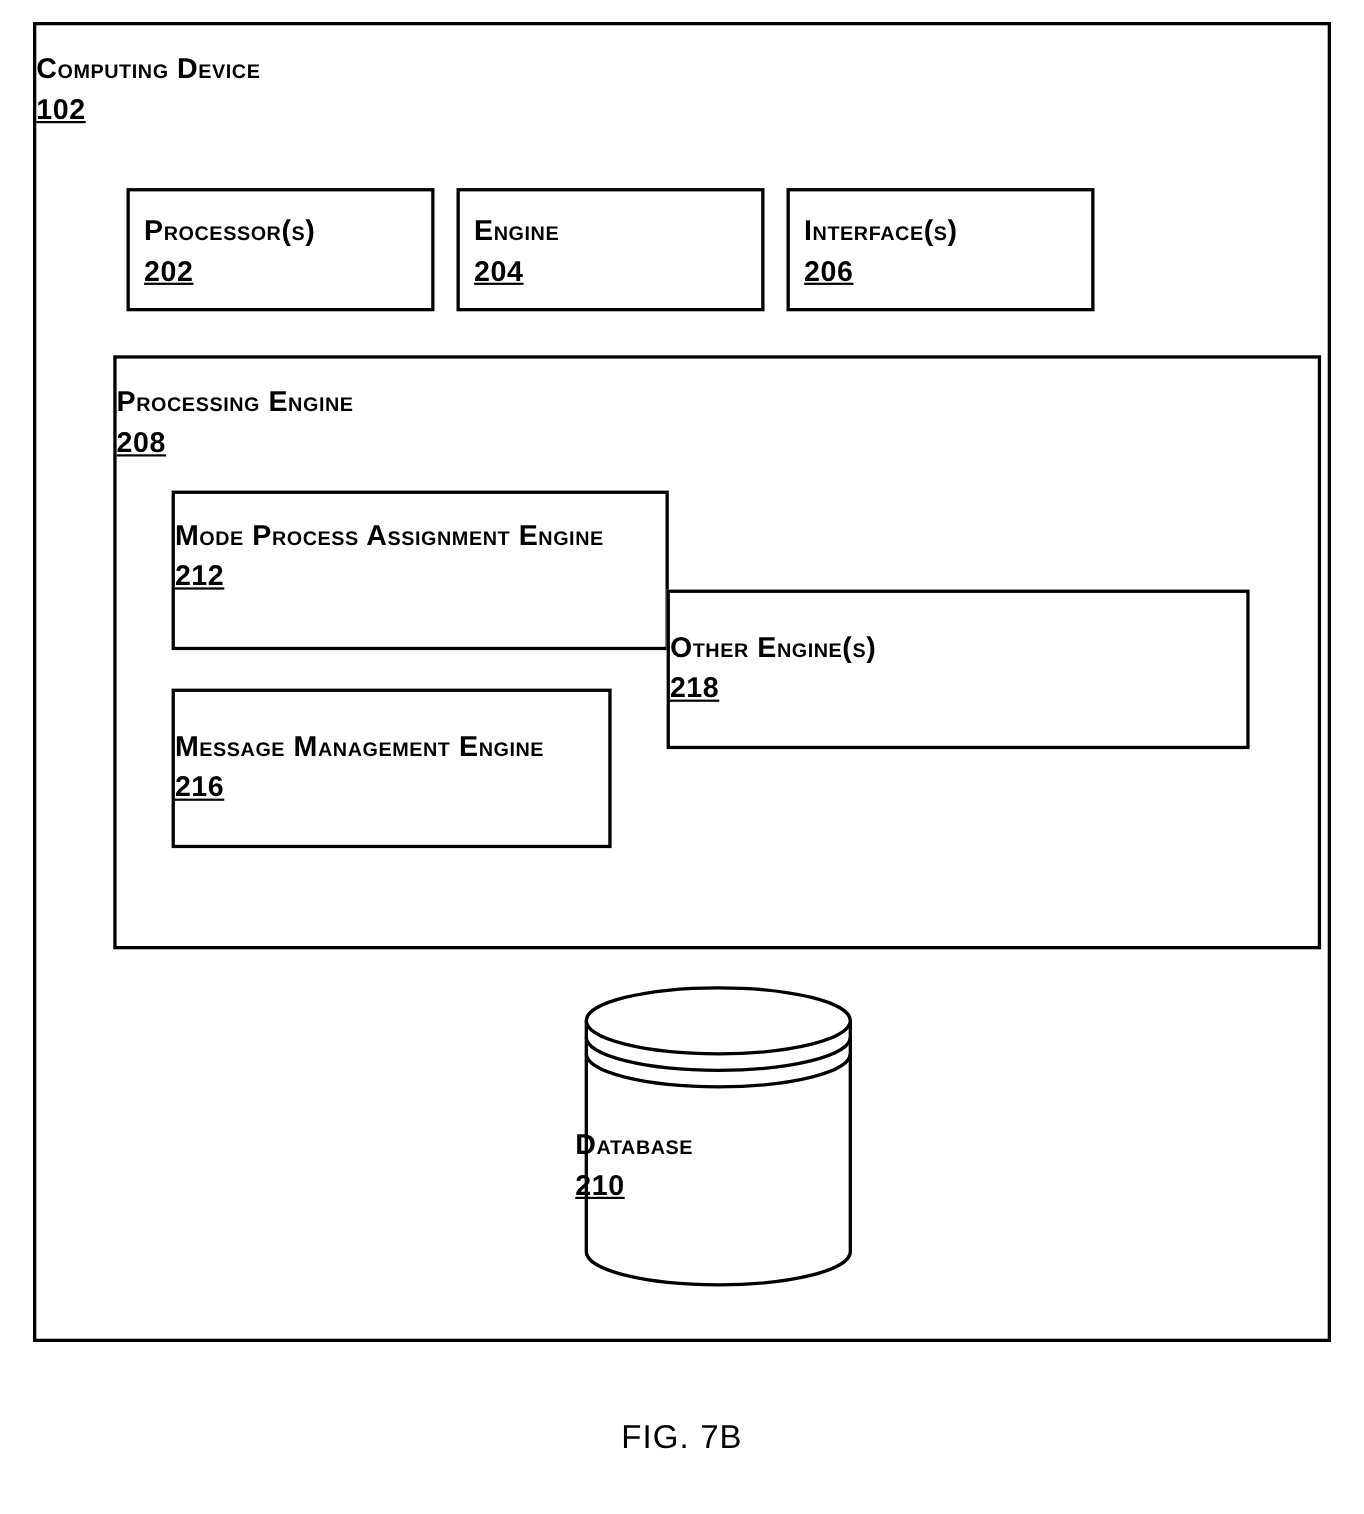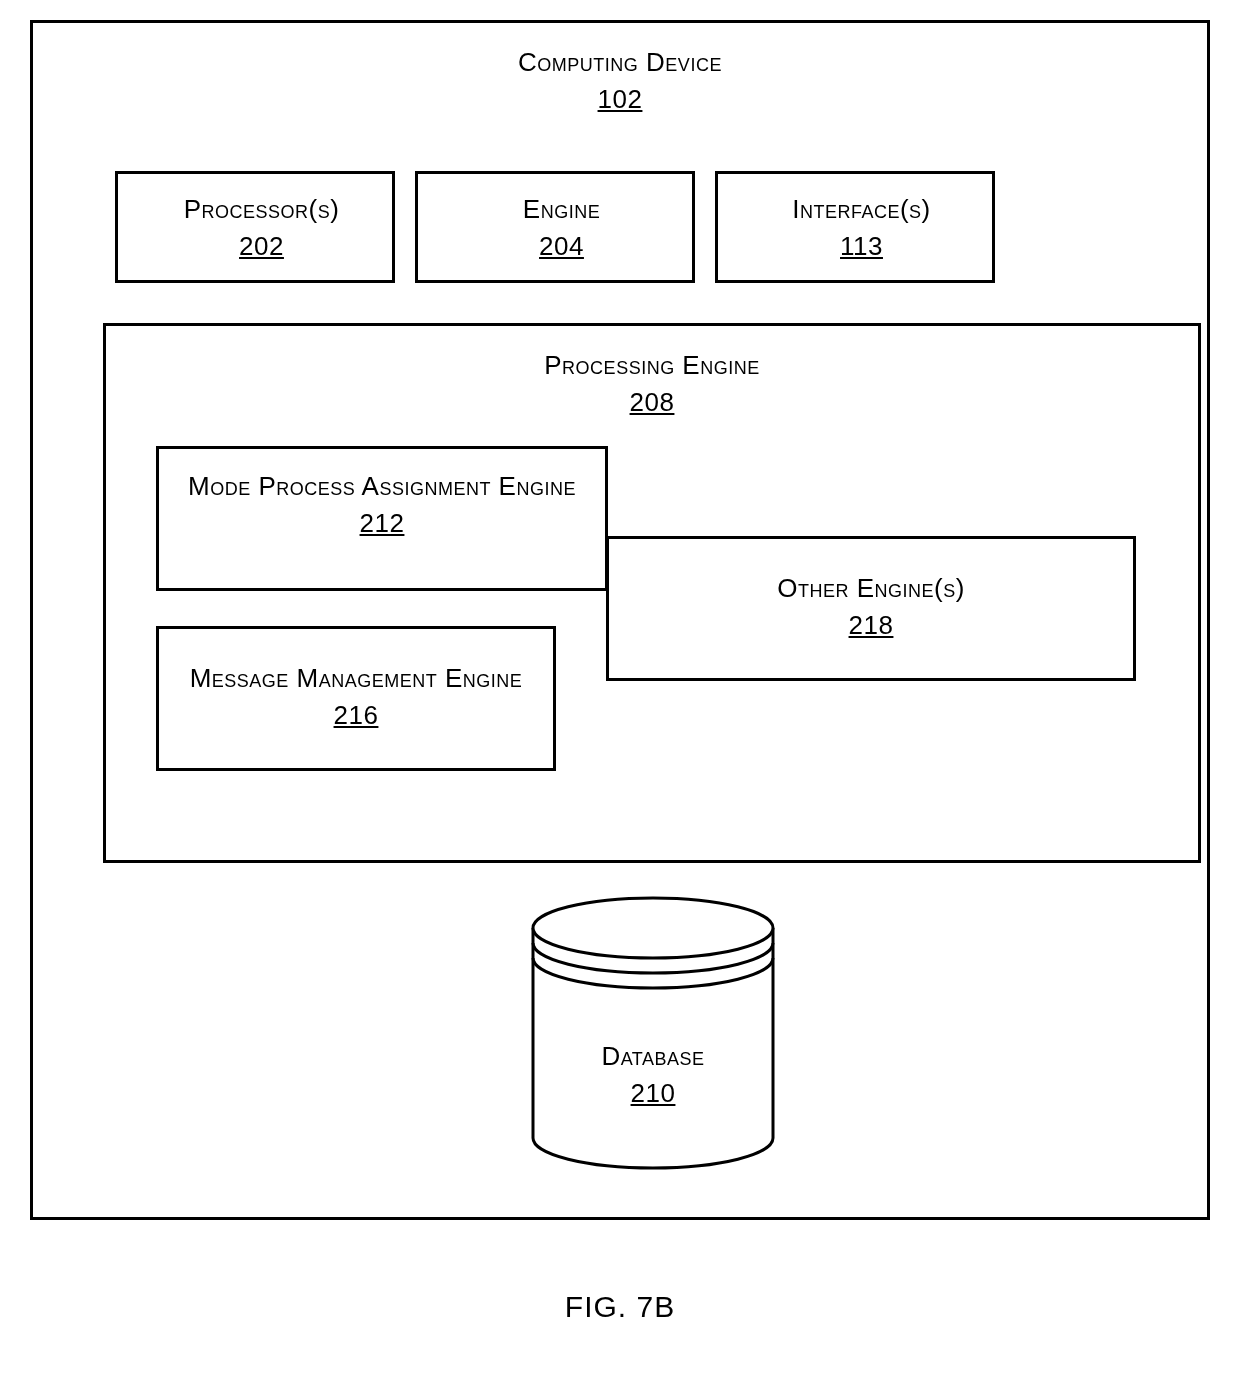--- a/index.html
+++ b/index.html
@@ -8,23 +8,23 @@
     width: 1240px; height: 1376px;
     background: #fff;
     font-family: Arial, Helvetica, sans-serif;
     color: #000;
   }
   .canvas { position: relative; width: 1240px; height: 1376px; }
 
   .box { position: absolute; border: 3px solid #000; background: #fff; }
   .label-group {
     position: absolute; width: 100%;
-    text-align: center;
     font-variant: small-caps;
     letter-spacing: 0.5px;
+    font-weight: bold;
   }
   .title { font-size: 26px; line-height: 1.35; }
   .ref { font-size: 26px; text-decoration: underline; display: inline-block; margin-top: 4px; }
 
   
   #outer { left: 30px; top: 20px; width: 1180px; height: 1200px; }
   #outer > .label-group { top: 22px; }
 
   
   #proc   { left: 82px;  top: 148px; width: 280px; height: 112px; }
@@ -40,21 +40,21 @@
   #mpae { left:  50px; top: 120px; width: 452px; height: 145px; }
   #mme  { left:  50px; top: 300px; width: 400px; height: 145px; }
   #oth  { left: 500px; top: 210px; width: 530px; height: 145px; }
   #mpae .label-group { top: 20px; }
   #mme  .label-group { top: 32px; }
   #oth  .label-group { top: 32px; }
 
   
   .db { position: absolute; left: 490px; top: 870px; width: 260px; height: 280px; }
   .db svg { width: 100%; height: 100%; display: block; }
-  .db .label-group { top: 130px; margin-top: 16px; }
+  .db .label-group { top: 130px; }
 
   
   .fig { position: absolute; width: 100%; text-align: center; top: 1290px; font-size: 30px; letter-spacing: 1px; }
 </style>
 </head>
 <body>
 
 <div class="canvas">
 
   <div id="outer" class="box">
@@ -71,21 +71,21 @@
     </div>
     <div id="mem" class="box">
       <div class="label-group">
         <div class="title">Engine</div>
         <span class="ref">204</span>
       </div>
     </div>
     <div id="iface" class="box">
       <div class="label-group">
         <div class="title">Interface(s)</div>
-        <span class="ref">113</span>
+        <span class="ref">206</span>
       </div>
     </div>
 
     <div id="peng" class="box">
       <div class="label-group">
         <div class="title">Processing Engine</div>
         <span class="ref">208</span>
       </div>
 
       <div id="mpae" class="box">

